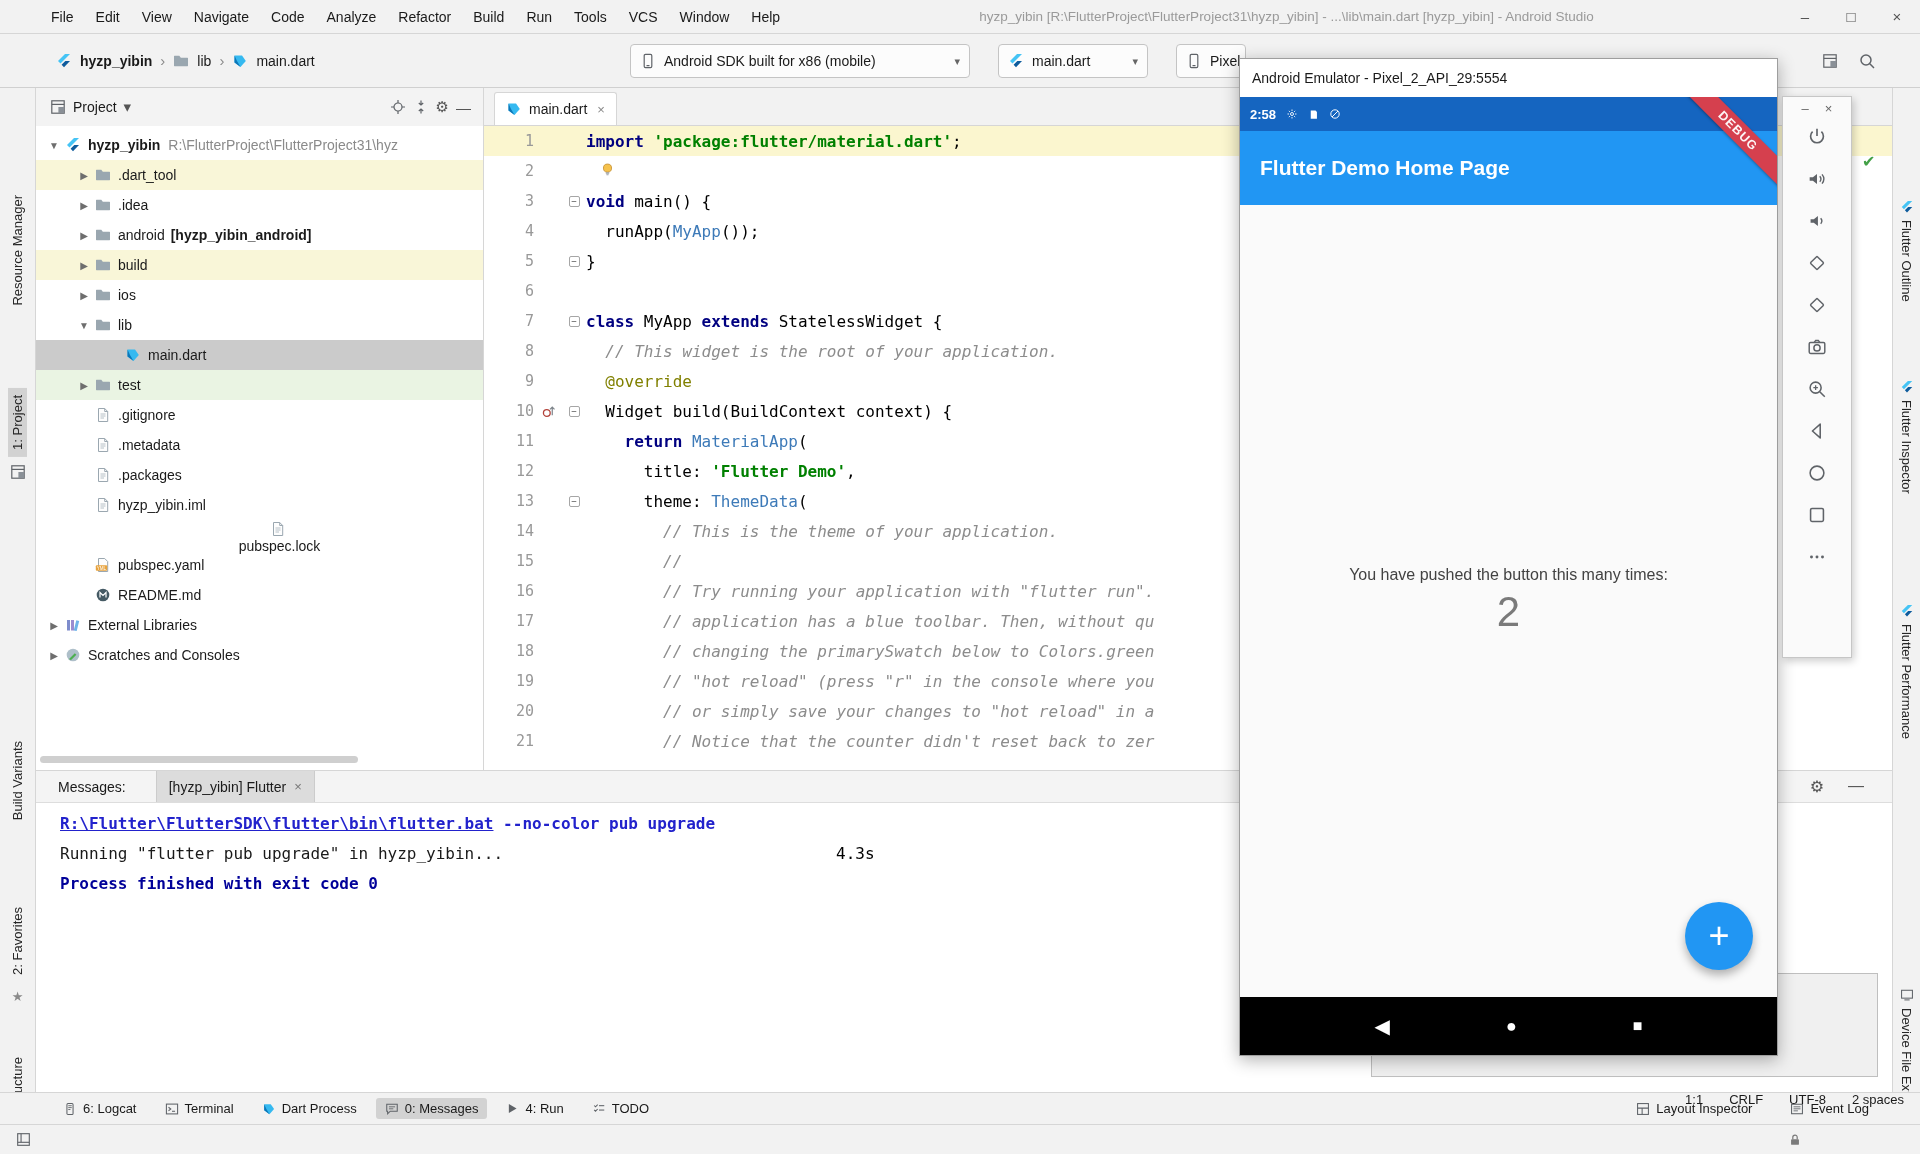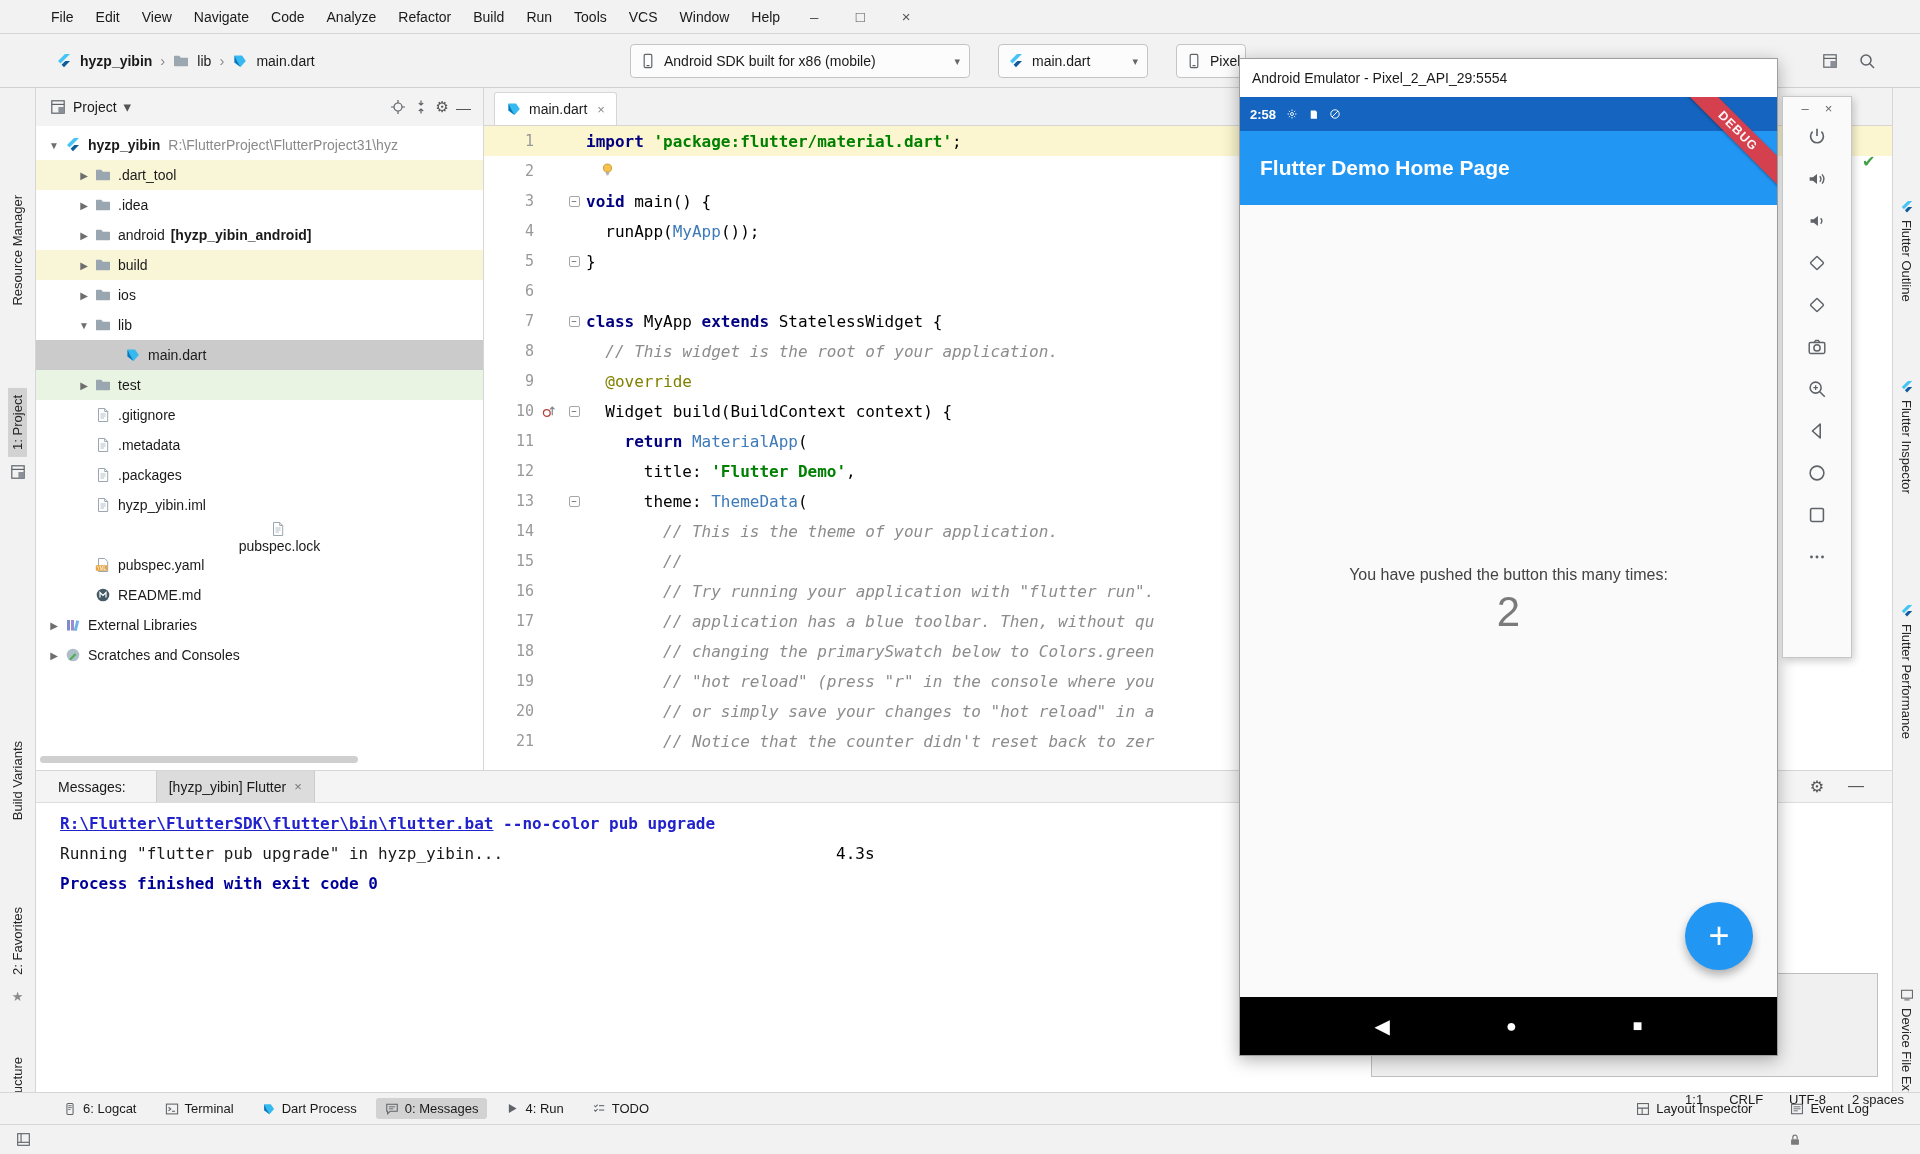--- a/index.html
+++ b/index.html
@@ -167,20 +167,21 @@
         <span class="menu-item">Code</span>
         <span class="menu-item">Analyze</span>
         <span class="menu-item">Refactor</span>
         <span class="menu-item">Build</span>
         <span class="menu-item">Run</span>
         <span class="menu-item">Tools</span>
         <span class="menu-item">VCS</span>
         <span class="menu-item">Window</span>
         <span class="menu-item">Help</span>
       </div>
+    <div id="win-title">hyzp_yibin [R:\FlutterProject\FlutterProject31\hyzp_yibin] - ...\lib\main.dart [hyzp_yibin] - Android Studio</div>
     <div id="win-controls">
       <span class="win-btn">–</span>
       <span class="win-btn">□</span>
       <span class="win-btn">×</span>
     </div>
   </div>
 
   <div id="toolbar">
     <div id="breadcrumb">
       <span class="icon">

